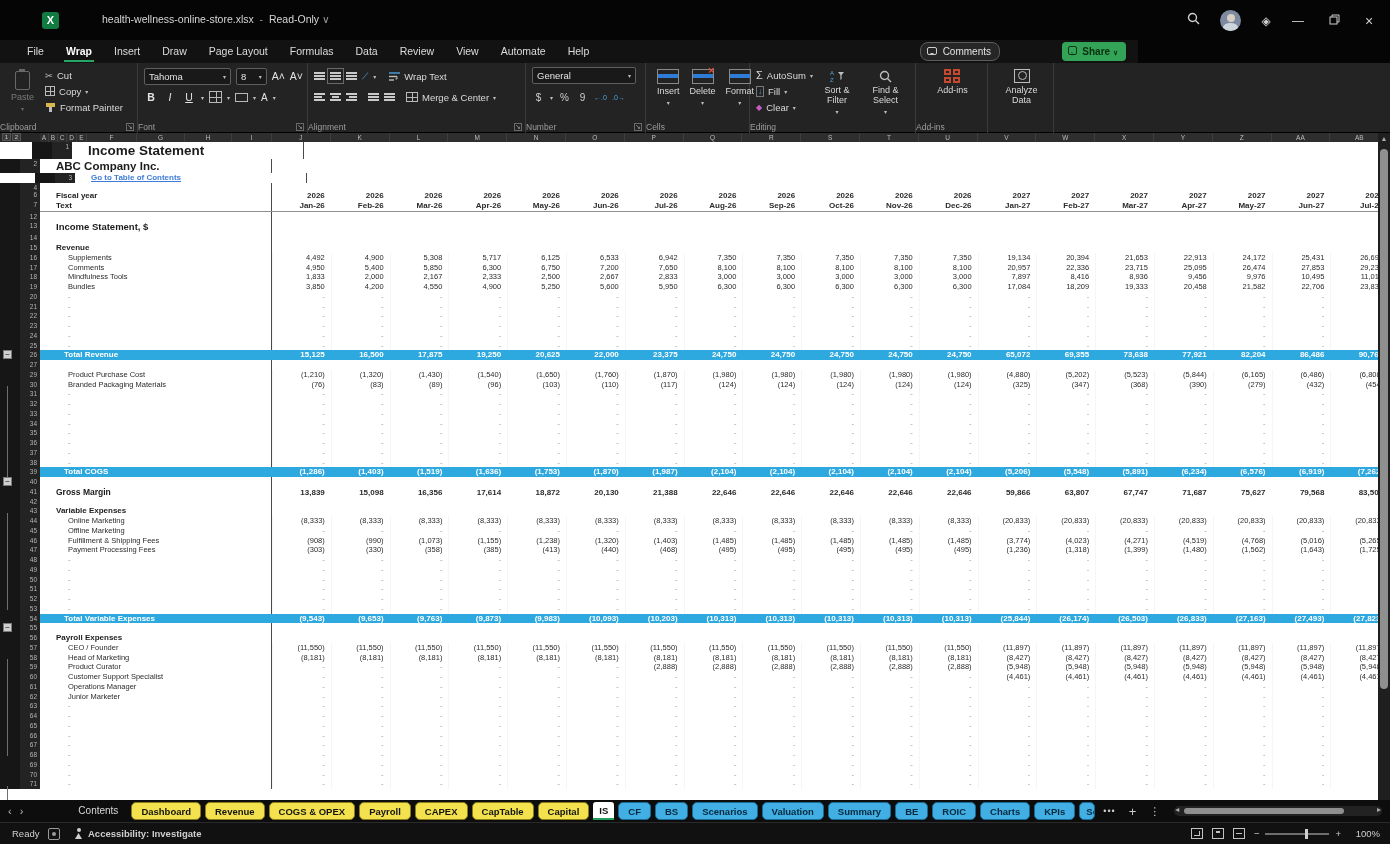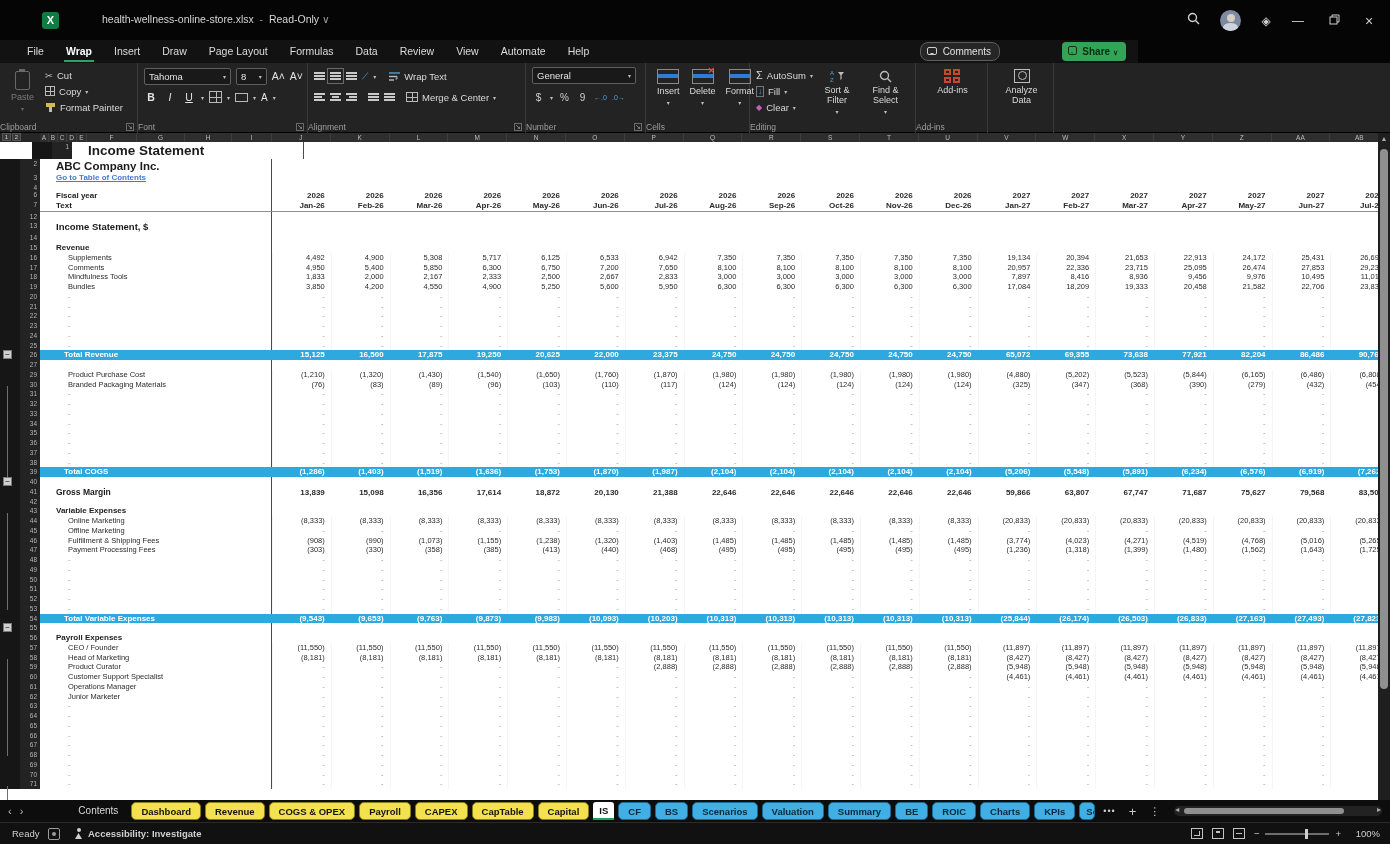--- a/index.html
+++ b/index.html
@@ -466,21 +466,21 @@
             <div class="lbl">Income Statement</div>
           </div>
         </div>
         <div class="row r-company" style="height: 14px;">
           <div class="gut"></div>
           <div class="rn">2</div>
           <div class="content">
             <div class="lbl">ABC Company Inc.</div>
           </div>
         </div>
-        <div class="row r-link" style="height: 10px;">
+        <div class="row r-link" style="height: 10px; margin-left: 35px;">
           <div class="gut"></div>
           <div class="rn">3</div>
           <div class="content">
             <div class="lbl">Go to Table of Contents</div>
           </div>
         </div>
         <div class="row r-spacer" style="height: 7px;">
           <div class="gut"></div>
           <div class="rn">4</div>
           <div class="content">

